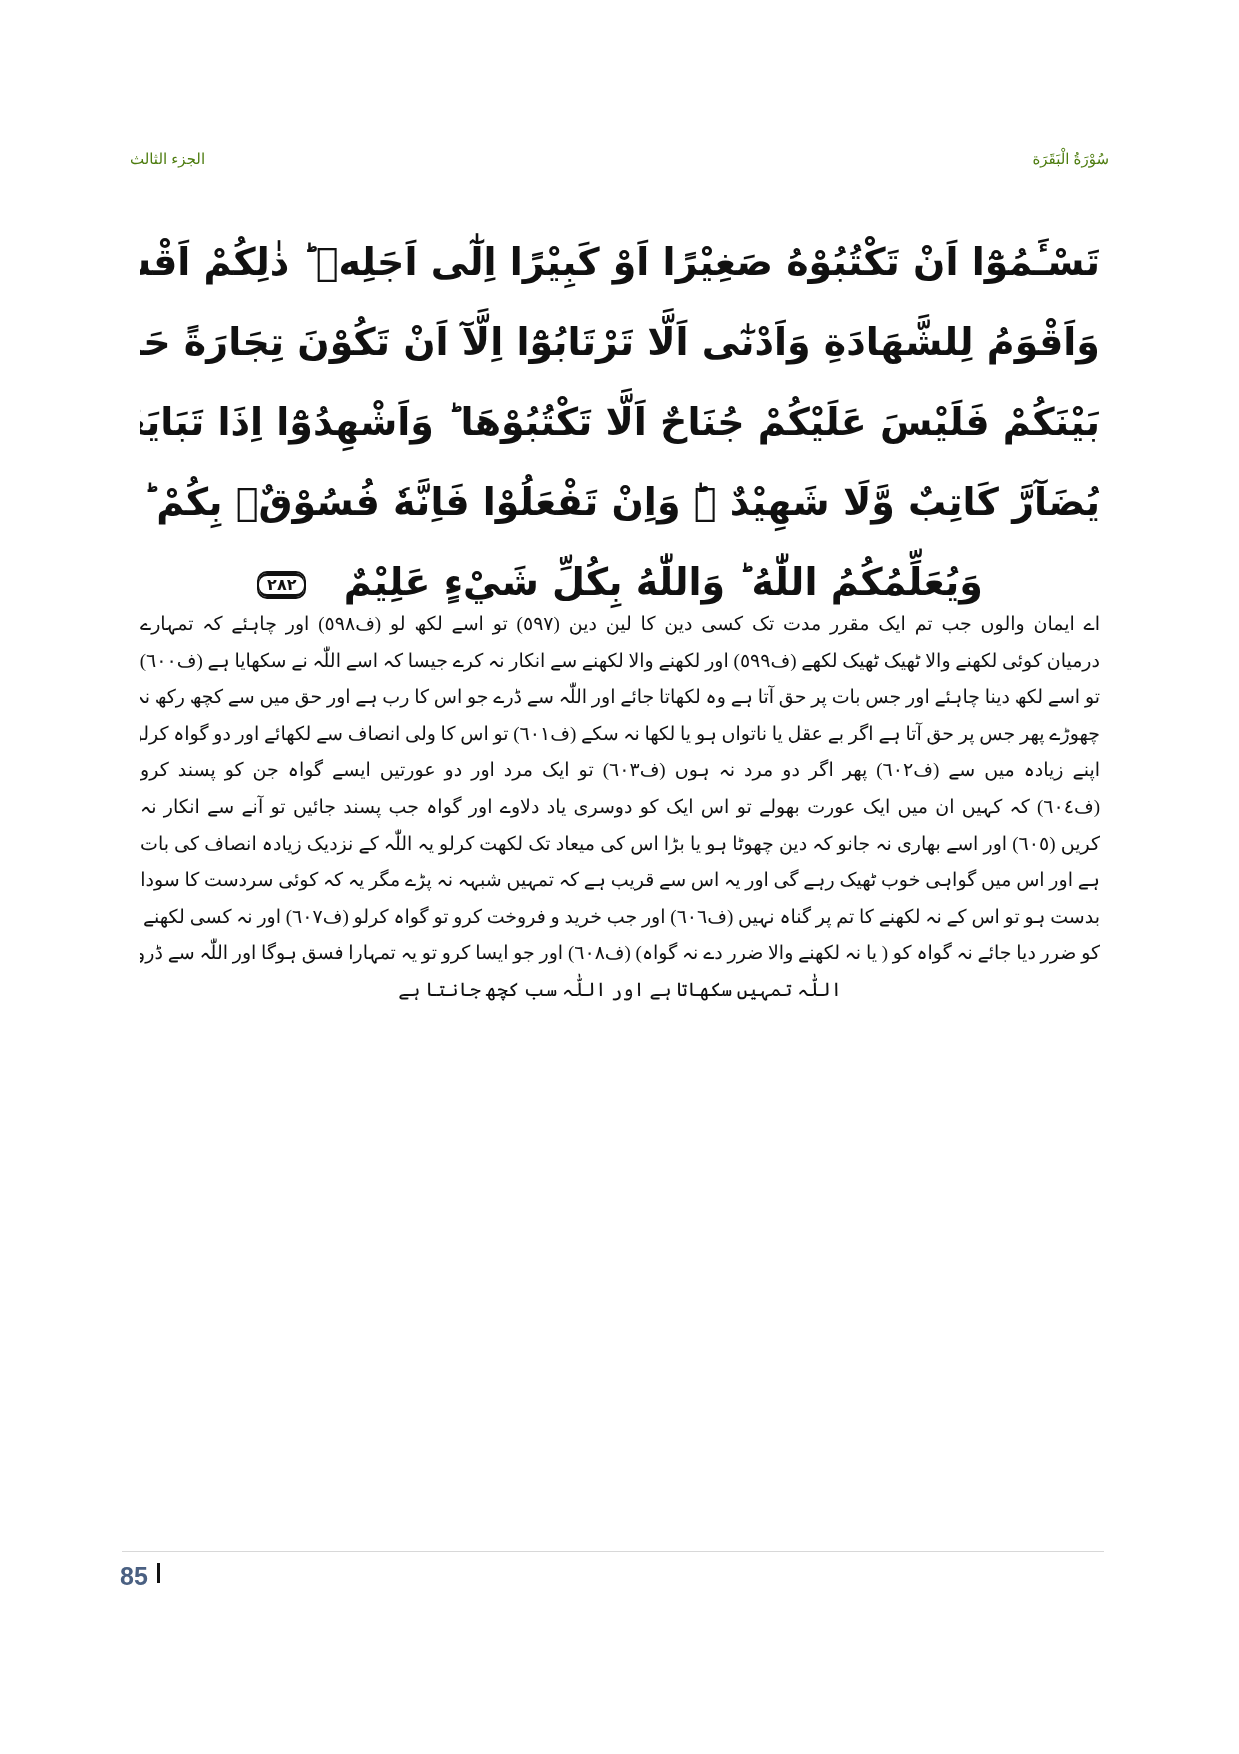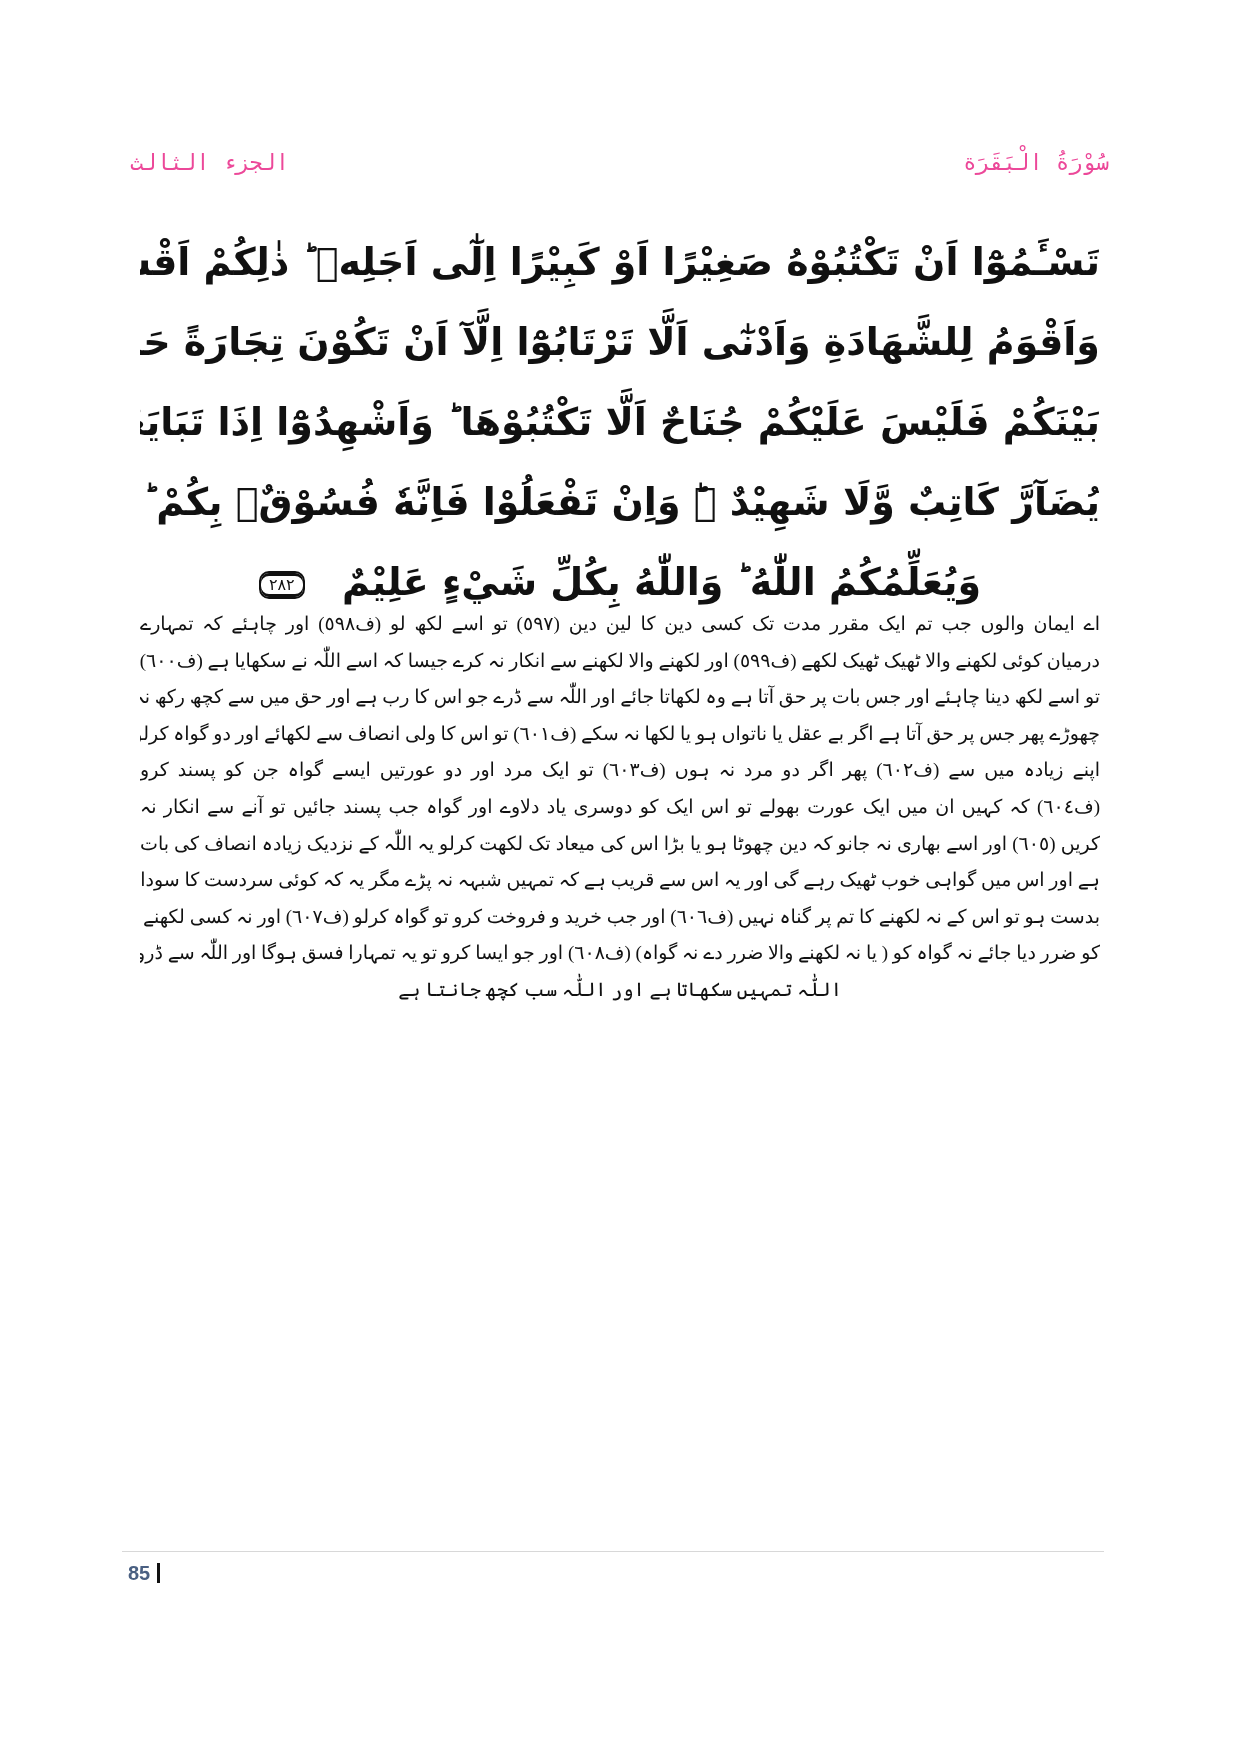--- a/index.html
+++ b/index.html
@@ -1,55 +1,55 @@
 <!DOCTYPE html>
 <html><head>
   <meta charset="utf-8">
   <style>
     html, body { margin: 0; padding: 0; background: #ffffff; }
     body {
       width: 1239px; height: 1754px; position: relative; overflow: hidden;
       font-family: "DejaVu Sans", sans-serif; color: #111;
     }
     .header-left, .header-right {
-      position: absolute; top: 150px; font-family: Liberation Mono, monospace;
-      font-size: 22px; color: #ec4899; direction: rtl;
+      position: absolute; top: 150px; font-family: Liberation Sans, sans-serif;
+      font-size: 15px; color: #4d7c0f; direction: rtl;
     }
     .header-left { left: 130px; }
     .header-right { right: 130px; }
     .arabic {
       position: absolute; left: 140px; width: 960px; top: 222px;
       direction: rtl; text-align: justify; text-align-last: justify;
       font-family: "DejaVu Sans", sans-serif; font-weight: bold;
       font-size: 38px; line-height: 80px; color: #111;
     }
     .arabic .line { display: block; height: 80px; white-space: nowrap; overflow: hidden; }
     .arabic .line.last { text-align: center; text-align-last: center; }
     .ayah-marker {
-      display: inline-block; font-size: 16px; font-weight: normal;
+      display: inline-block; font-size: 16px; font-weight: bold;
       border: 2px solid #111; border-radius: 10px; padding: 0 8px;
       line-height: 24px; vertical-align: middle; margin-right: 24px;
       box-shadow: inset 0 3px 0 #111, inset 0 -3px 0 #111;
     }
     .urdu {
       position: absolute; left: 140px; width: 960px; top: 606px;
       direction: rtl; font-family: Liberation Serif, serif;
       font-size: 19px; line-height: 36.6px; color: #111;
       text-align: justify; text-align-last: justify;
     }
     .urdu .line { display: block; height: 36.6px; white-space: nowrap; overflow: hidden; }
     .urdu .line.last { text-align: center; text-align-last: center; }
     .footer-rule {
       position: absolute; left: 122px; width: 982px; top: 1551px;
       height: 1px; background: #d8d8d8;
     }
     .page-number {
-      position: absolute; left: 128px; top: 1562px;
+      position: absolute; left: 120px; top: 1562px;
       font-family: "Liberation Sans", sans-serif; font-weight: bold;
-      font-size: 20px; color: #4a6082;
+      font-size: 25px; color: #4a6082;
     }
     .page-bar {
       position: absolute; left: 157px; top: 1563px; width: 3px; height: 20px; background: #111;
     }
   </style>
 </head>
 <body>
 
 <div>
   <div class="header-left">الجزء الثالث</div>

